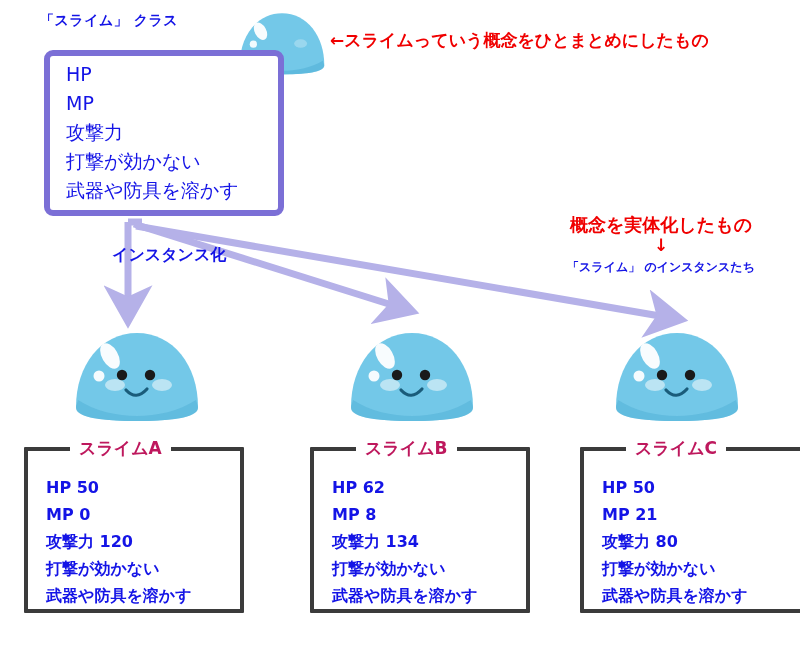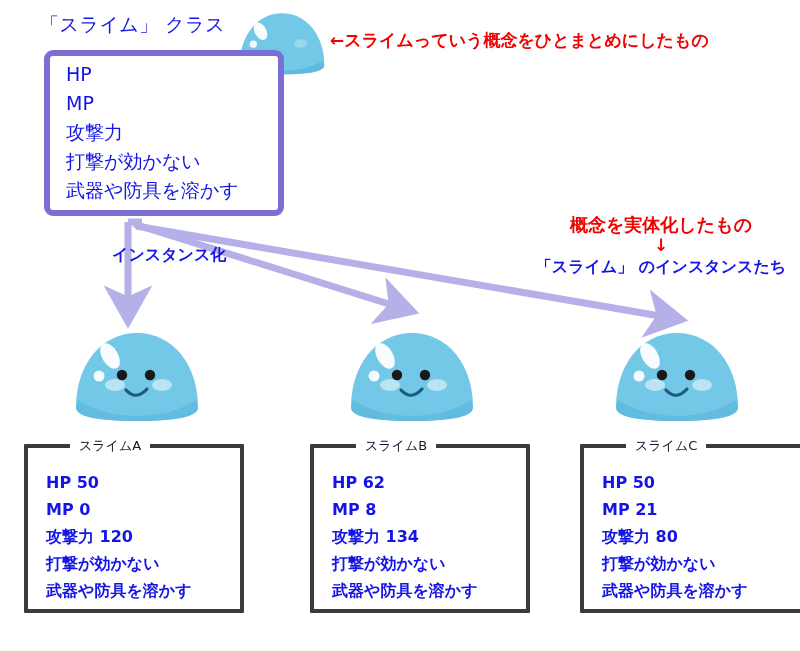--- a/index.html
+++ b/index.html
@@ -15,22 +15,22 @@
     font-family: "DejaVu Sans", "Liberation Sans", sans-serif;
     -webkit-font-smoothing: antialiased;
   }
 
   .abs { position: absolute; }
 
   
   #class-title {
     left: 40px;
     top: 12px;
-    font-size: 19px;
-    font-weight: normal;
+    font-size: 14px;
+    font-weight: bold;
     color: #1414E6;
     letter-spacing: 0.5px;
     white-space: nowrap;
   }
 
   
   #class-box {
     left: 44px;
     top: 50px;
     width: 240px;
@@ -77,21 +77,21 @@
     white-space: nowrap;
     line-height: 20px;
   }
   #annotation-instances .arrow-down {
     font-size: 17px;
     font-weight: bold;
     color: #F00000;
     line-height: 20px;
   }
   #annotation-instances .line3 {
-    font-size: 16px;
+    font-size: 12px;
     font-weight: bold;
     color: #1414E6;
     white-space: nowrap;
     line-height: 24px;
   }
 
   
   #instantiation-label {
     left: 112px;
     top: 245px;
@@ -117,23 +117,23 @@
   
   .inst-box {
     border: 4px solid #3B3B3B;
     border-radius: 1px;
     background: #fff;
     box-sizing: border-box;
     margin: 0;
     padding: 0;
   }
   .inst-legend {
-    font-size: 13px;
-    font-weight: normal;
-    color: #0f172a;
+    font-size: 17px;
+    font-weight: bold;
+    color: #be185d;
     padding: 0 9px;
     margin-left: 42px;
     white-space: nowrap;
   }
   .inst-body { padding: 14px 8px 0 18px; }
   .inst-body .attr {
     font-size: 16px;
     font-weight: bold;
     color: #1414E6;
     line-height: 27px;

